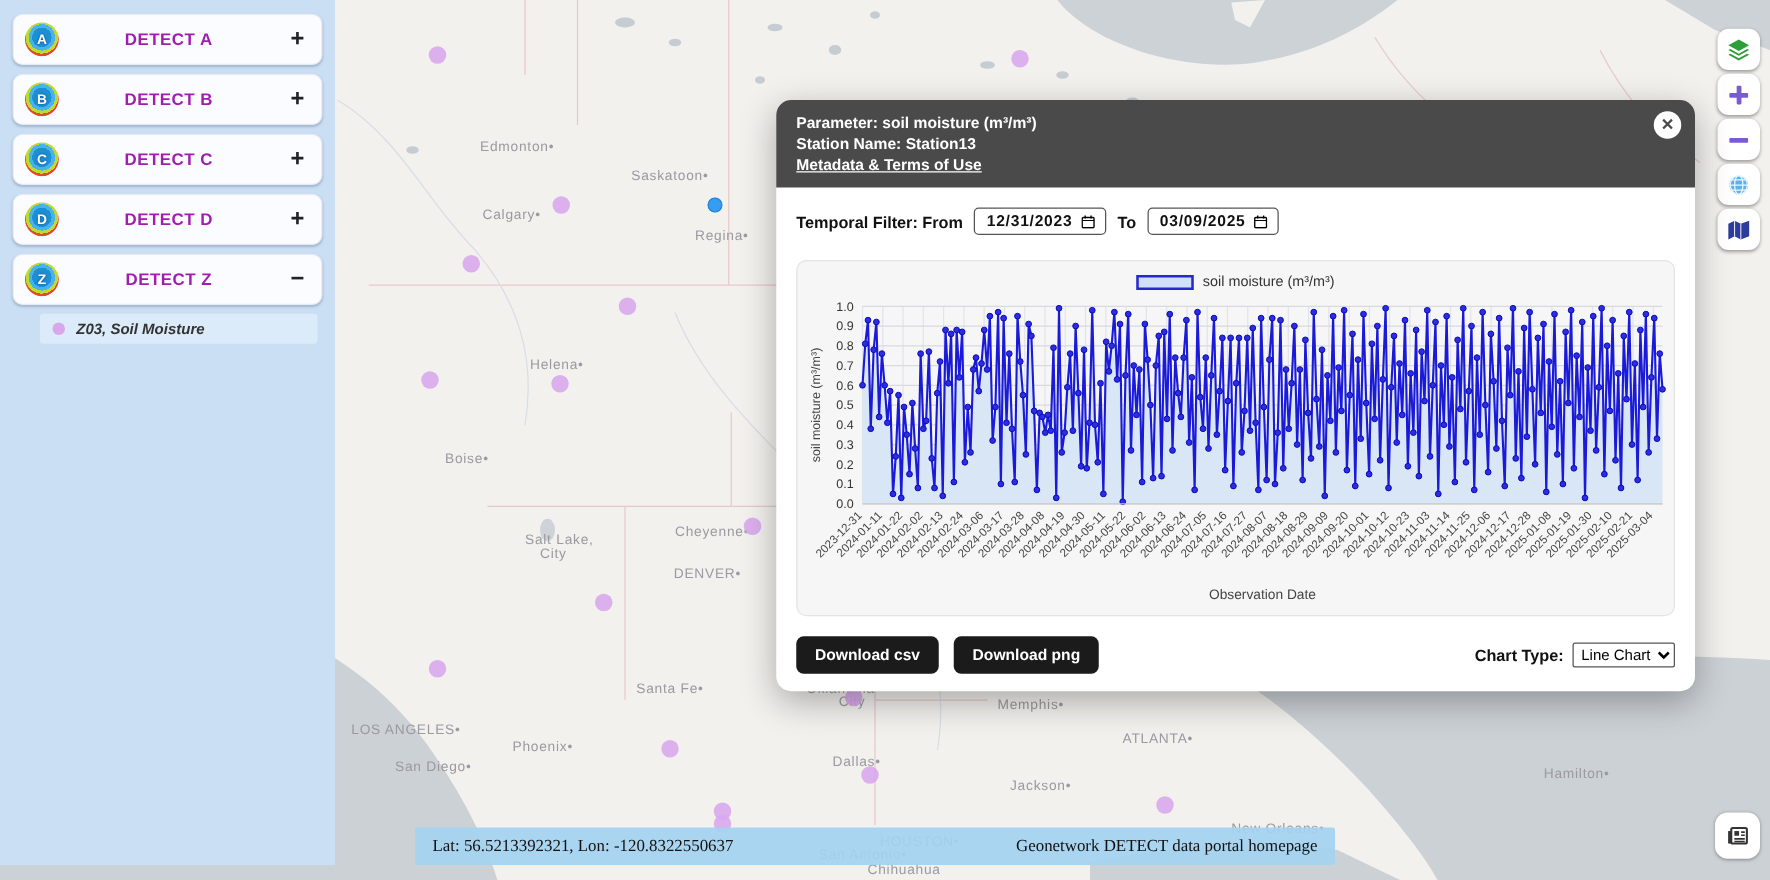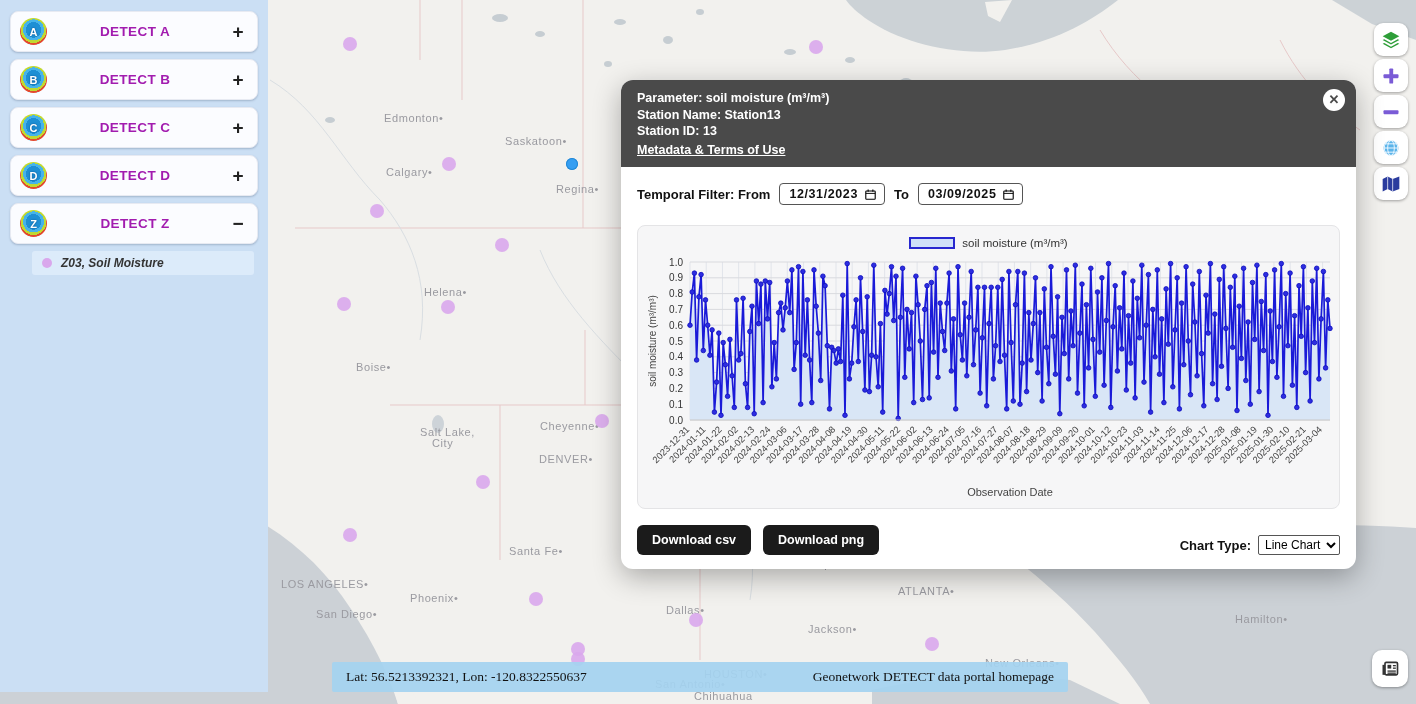--- a/index.html
+++ b/index.html
@@ -69,21 +69,21 @@
   .datebox { display:inline-flex; align-items:center; gap:7px; border:1.2px solid #555;
              border-radius:4px; padding:3px 8px 3px 9px; font-size:12.5px; font-weight:600;
              letter-spacing:.6px; color:#111; background:#fff; cursor:text; }
 
   #chart-panel { background:#f6f6f7; border:1px solid #e4e4e6; border-radius:8px;
                  padding:8px 6px 4px; margin-bottom:16px; }
   #legend { display:flex; align-items:center; justify-content:center; gap:7px; height:18px; }
   #legend .swatch { width:46px; height:12px; background:#cfe0f8; border:2.5px solid #2727cf; }
   #legend .ltext { font-size:11.5px; color:#333; }
 
-  #modal-footer { display:flex; align-items:flex-end; }
+  #modal-footer { display:flex; align-items:center; }
   .dl-btn { background:#1b1b1b; color:#fff; font-weight:bold; font-size:12.5px;
             border:none; border-radius:6px; padding:8px 15px; margin-right:12px;
             cursor:pointer; font-family:"Liberation Sans", sans-serif; }
   #chart-type-wrap { margin-left:auto; display:flex; align-items:center; gap:7px; }
   #chart-type-label { font-size:13px; font-weight:bold; color:#111; }
   #chart-type-select { font-size:12px; font-family:"Liberation Sans", sans-serif;
                        border:1px solid #555; border-radius:2px; padding:1px 2px;
                        background:#fff; }
 </style>
 </head>
@@ -281,21 +281,20 @@
 
   <div id="statusbar">
     <span>Lat: 56.5213392321, Lon: -120.8322550637</span>
     <span style="cursor:pointer;">Geonetwork DETECT data portal homepage</span>
   </div>
 
   <div id="modal">
     <div id="modal-header">
       <div>Parameter: soil moisture (m³/m³)</div>
       <div>Station Name: Station13</div>
-      <div>Station ID: 13</div>
       <div id="metadata-link">Metadata &amp; Terms of Use</div>
       <button id="modal-close">✕</button>
     </div>
     <div id="modal-body">
 
       <div id="temporal-row">
         <span class="tlabel">Temporal Filter: From</span>
         <span class="datebox">
           <span>12/31/2023</span>
           <svg width="11" height="11" viewBox="0 0 14 14">

